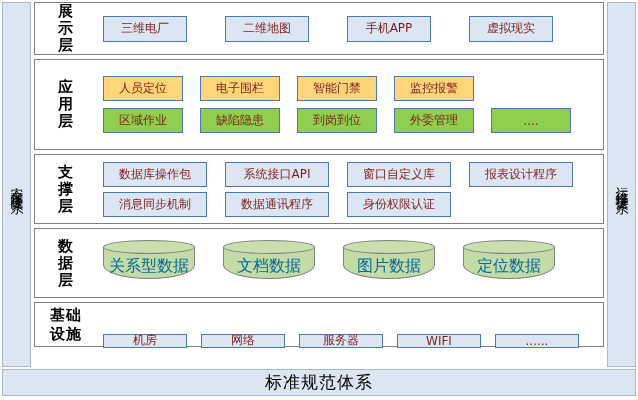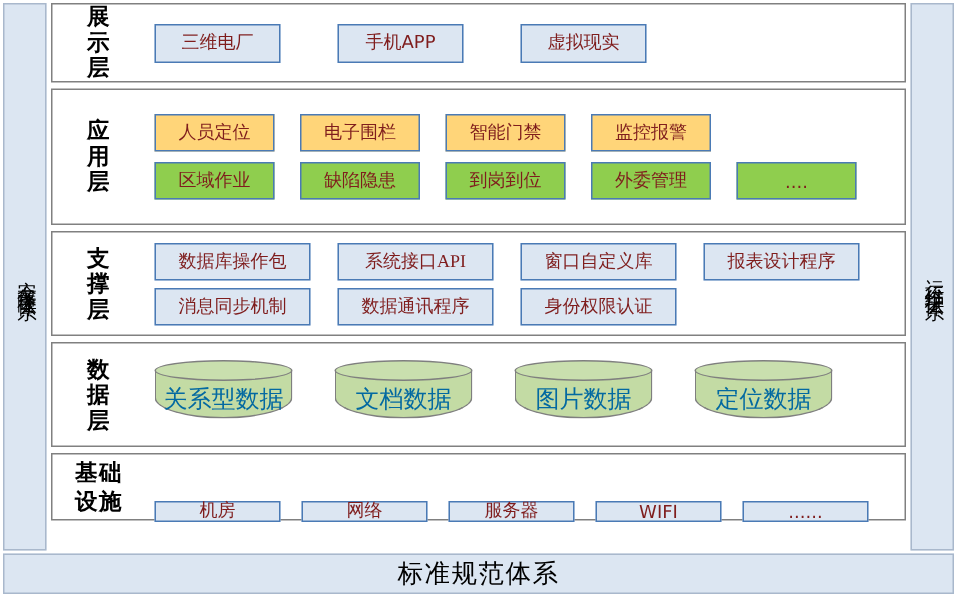--- a/index.html
+++ b/index.html
@@ -117,21 +117,21 @@
 
   
   .row-app{margin-bottom:7px;}
   .row-app:last-child{margin-bottom:0;}
   .row-app .box{width:80px;margin-right:17px;height:25px;}
   .row-app .box:last-child{margin-right:0;}
 
   
   .row-sup{margin-bottom:5px;}
   .row-sup:last-child{margin-bottom:0;}
-  .row-sup .box{width:104px;margin-right:18px;height:25px;font-family:Liberation Serif, serif;}
+  .row-sup .box{width:104px;margin-right:18px;height:25px;}
   .row-sup .box:last-child{margin-right:0;}
 
   
   .row-infra .box{width:84px;margin-right:14px;height:14px;margin-top:32px;}
   .row-infra .box:last-child{margin-right:0;}
 
   
   .cyl-row{
     display:flex;
     flex-direction:row;
@@ -212,20 +212,21 @@
           <div class="layer-title">
             <div>
               <span>展</span>
               <span>示</span>
               <span>层</span>
             </div>
           </div>
           <div class="layer-body">
             <div class="box-row row-present">
               <div class="box blue">三维电厂</div>
+              <div class="box blue">二维地图</div>
               <div class="box blue">手机APP</div>
               <div class="box blue">虚拟现实</div>
             </div>
           </div>
         </div>
         <div class="layer" style="height: 91px;">
           <div class="layer-title">
             <div>
               <span>应</span>
               <span>用</span>

